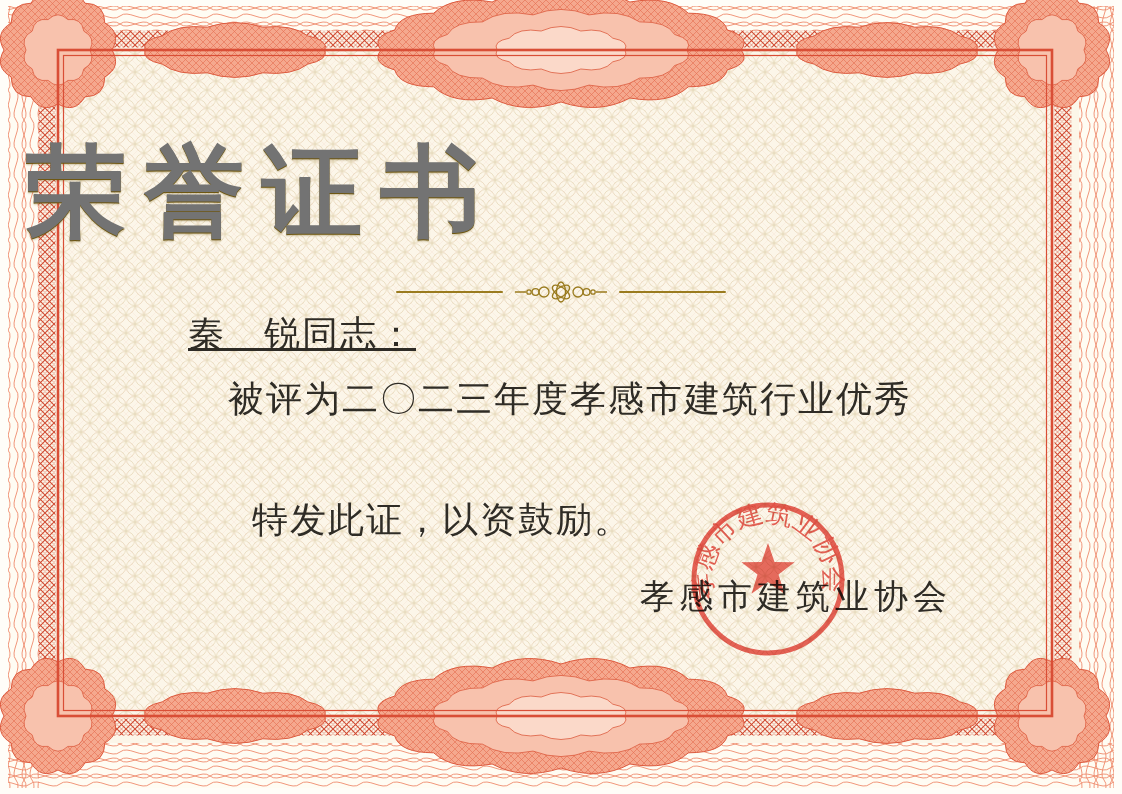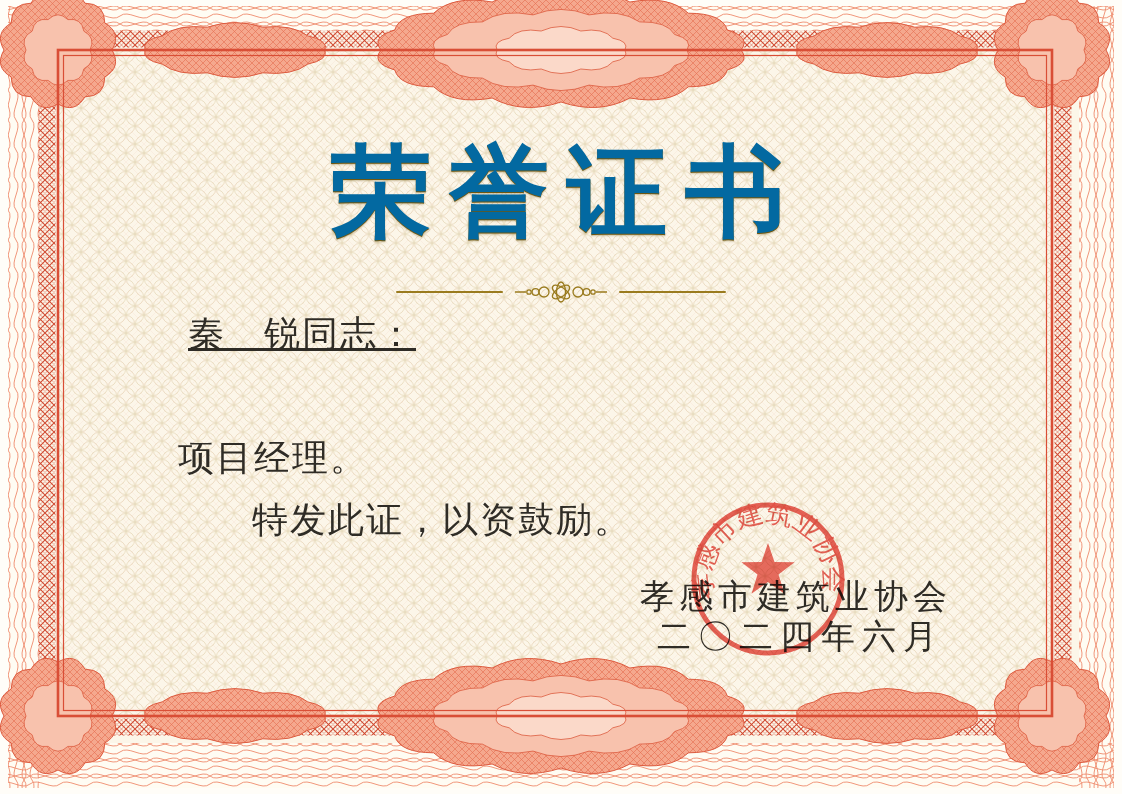--- a/index.html
+++ b/index.html
@@ -6,24 +6,24 @@
   .stage{
     position:relative;width:1122px;height:794px;overflow:hidden;
     background:#fffdf8;
     font-family:"DejaVu Serif","Liberation Serif",serif;
   }
   .border-art{position:absolute;left:0;top:0;width:1122px;height:794px;z-index:1;}
   .content{position:absolute;left:0;top:0;width:1122px;height:794px;z-index:2;}
 
   .cert-title{
     position:absolute;left:0;top:140px;width:1122px;margin:0;
-    text-align:center;font-family:"DejaVu Sans","Liberation Sans",sans-serif;
+    text-align:left;font-family:"DejaVu Sans","Liberation Sans",sans-serif;
     font-weight:900;font-size:100px;line-height:1.04;
-    letter-spacing:18px;padding-left:12px;box-sizing:border-box;
-    color:#0369a1;text-shadow:0 1px 0 #6e5712, 0 2px 2px rgba(110,87,18,.35);
+    letter-spacing:18px;padding-left:26px;box-sizing:border-box;
+    color:#737373;text-shadow:0 1px 0 #6e5712, 0 2px 2px rgba(110,87,18,.35);
   }
   .cert-subtitle{
     position:absolute;left:0;top:247px;width:1122px;text-align:center;
     font-family:"DejaVu Sans","Liberation Sans",sans-serif;
     font-weight:bold;font-size:19px;letter-spacing:7px;padding-left:7px;
     box-sizing:border-box;color:#96781c;
   }
   .divider{
     position:absolute;left:396px;top:279px;width:330px;height:26px;
     display:flex;align-items:center;gap:10px;
@@ -163,25 +163,24 @@
           <circle cx="65" cy="13" r="5"></circle>
           <circle cx="73.5" cy="13" r="3.4"></circle>
           <circle cx="80" cy="13" r="2.2"></circle>
           <path d="M2,13 L13,13 M83,13 L94,13" stroke-width="1.6"></path>
         </g>
       </svg>
       <span class="dline"></span>
     </div>
 
     <div class="body-line recipient">秦　锐同志：</div>
-    <div class="body-line bline2">项目经理。</div>
+    <div class="body-line bline1">被评为二〇二三年度孝感市建筑行业优秀</div>
     <div class="body-line bline3">特发此证，以资鼓励。</div>
 
     <div class="body-line issuer">孝感市建筑业协会</div>
-    <div class="body-line idate">二〇二四年六月</div>
   </div>
 
   <svg class="seal" viewBox="0 0 160 160">
     <defs>
       <path id="sealArc" d="M26.4,99.5 A57,57 0 1 1 133.6,99.5" fill="none"></path>
     </defs>
     <circle cx="80" cy="80" r="74" fill="none" stroke="#e2453b" stroke-width="5" opacity=".9"></circle>
     <g transform="translate(80,72)" fill="#e2453b" opacity=".85">
       <path d="M0,-28 L6.5,-8.9 L26.6,-8.7 L10.5,3.4 L16.5,22.7 L0,11 L-16.5,22.7 L-10.5,3.4 L-26.6,-8.7 L-6.5,-8.9 Z"></path>
     </g>

